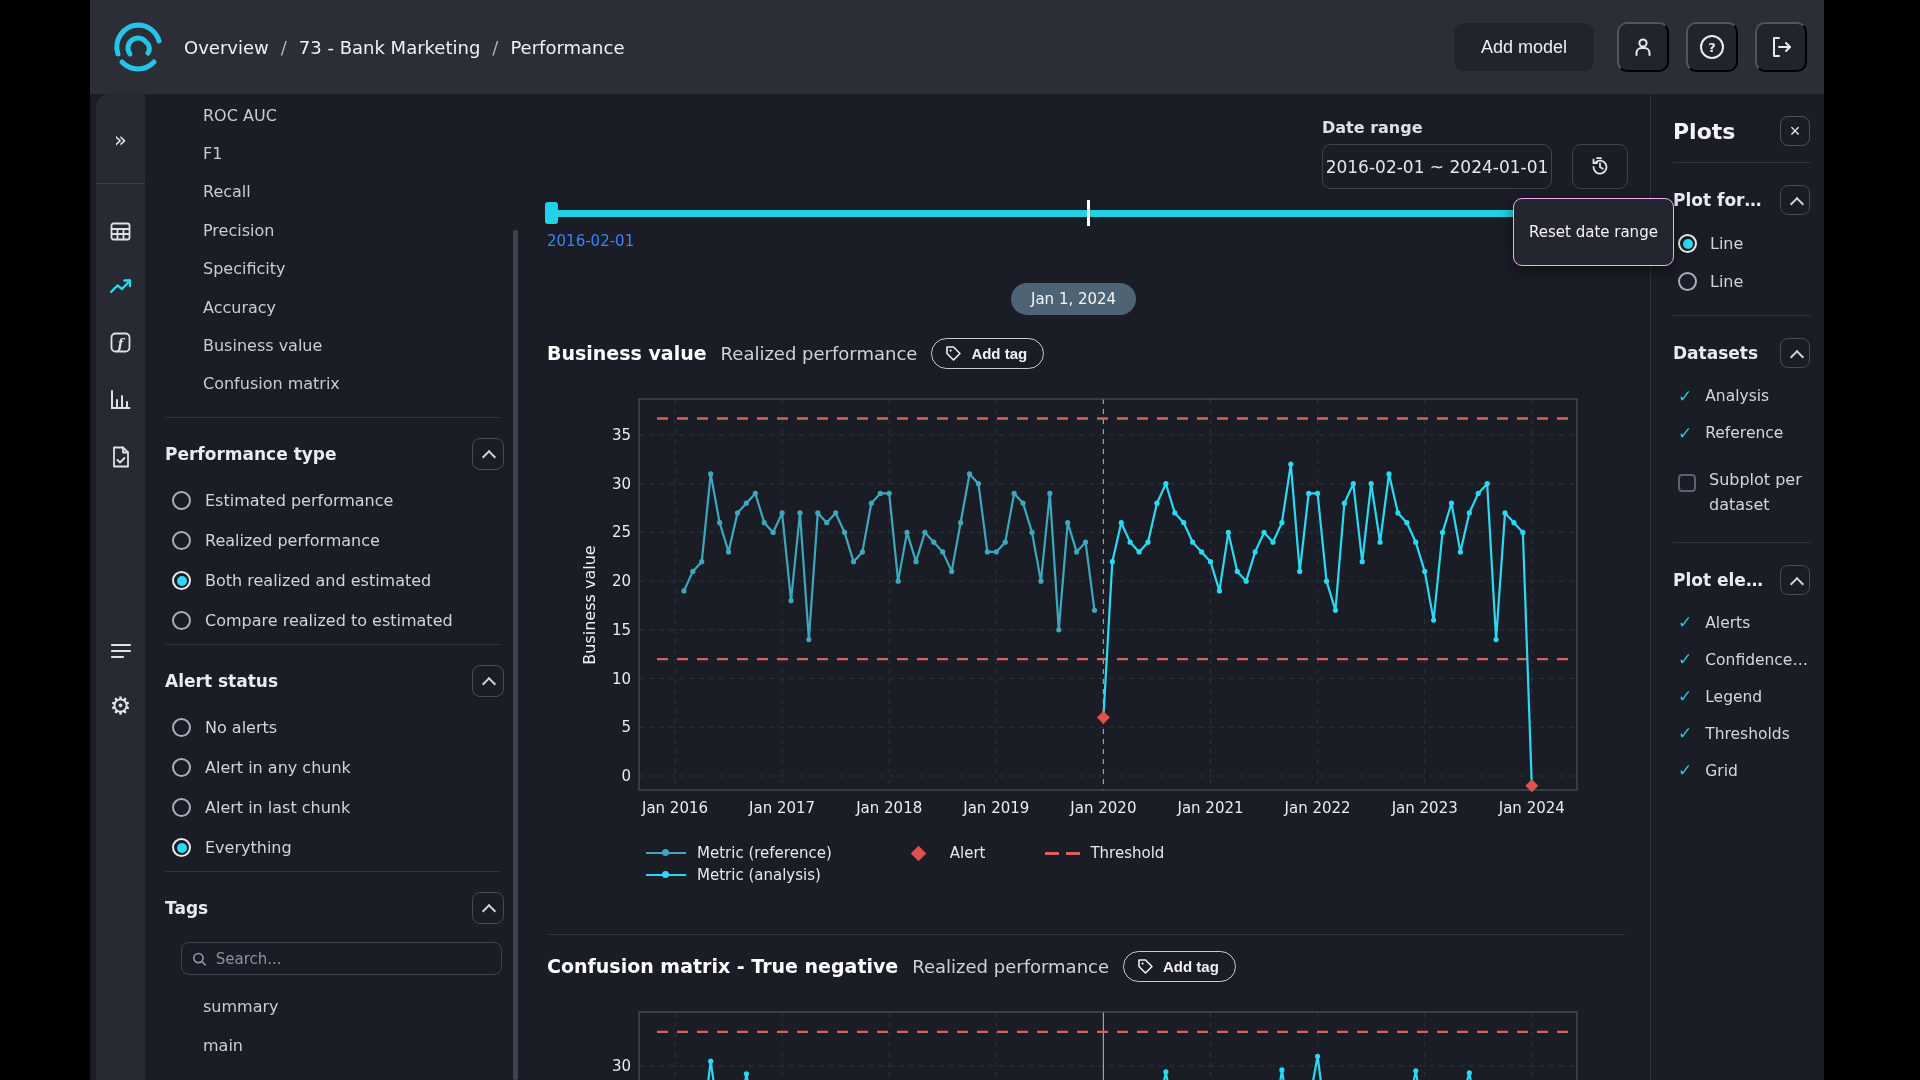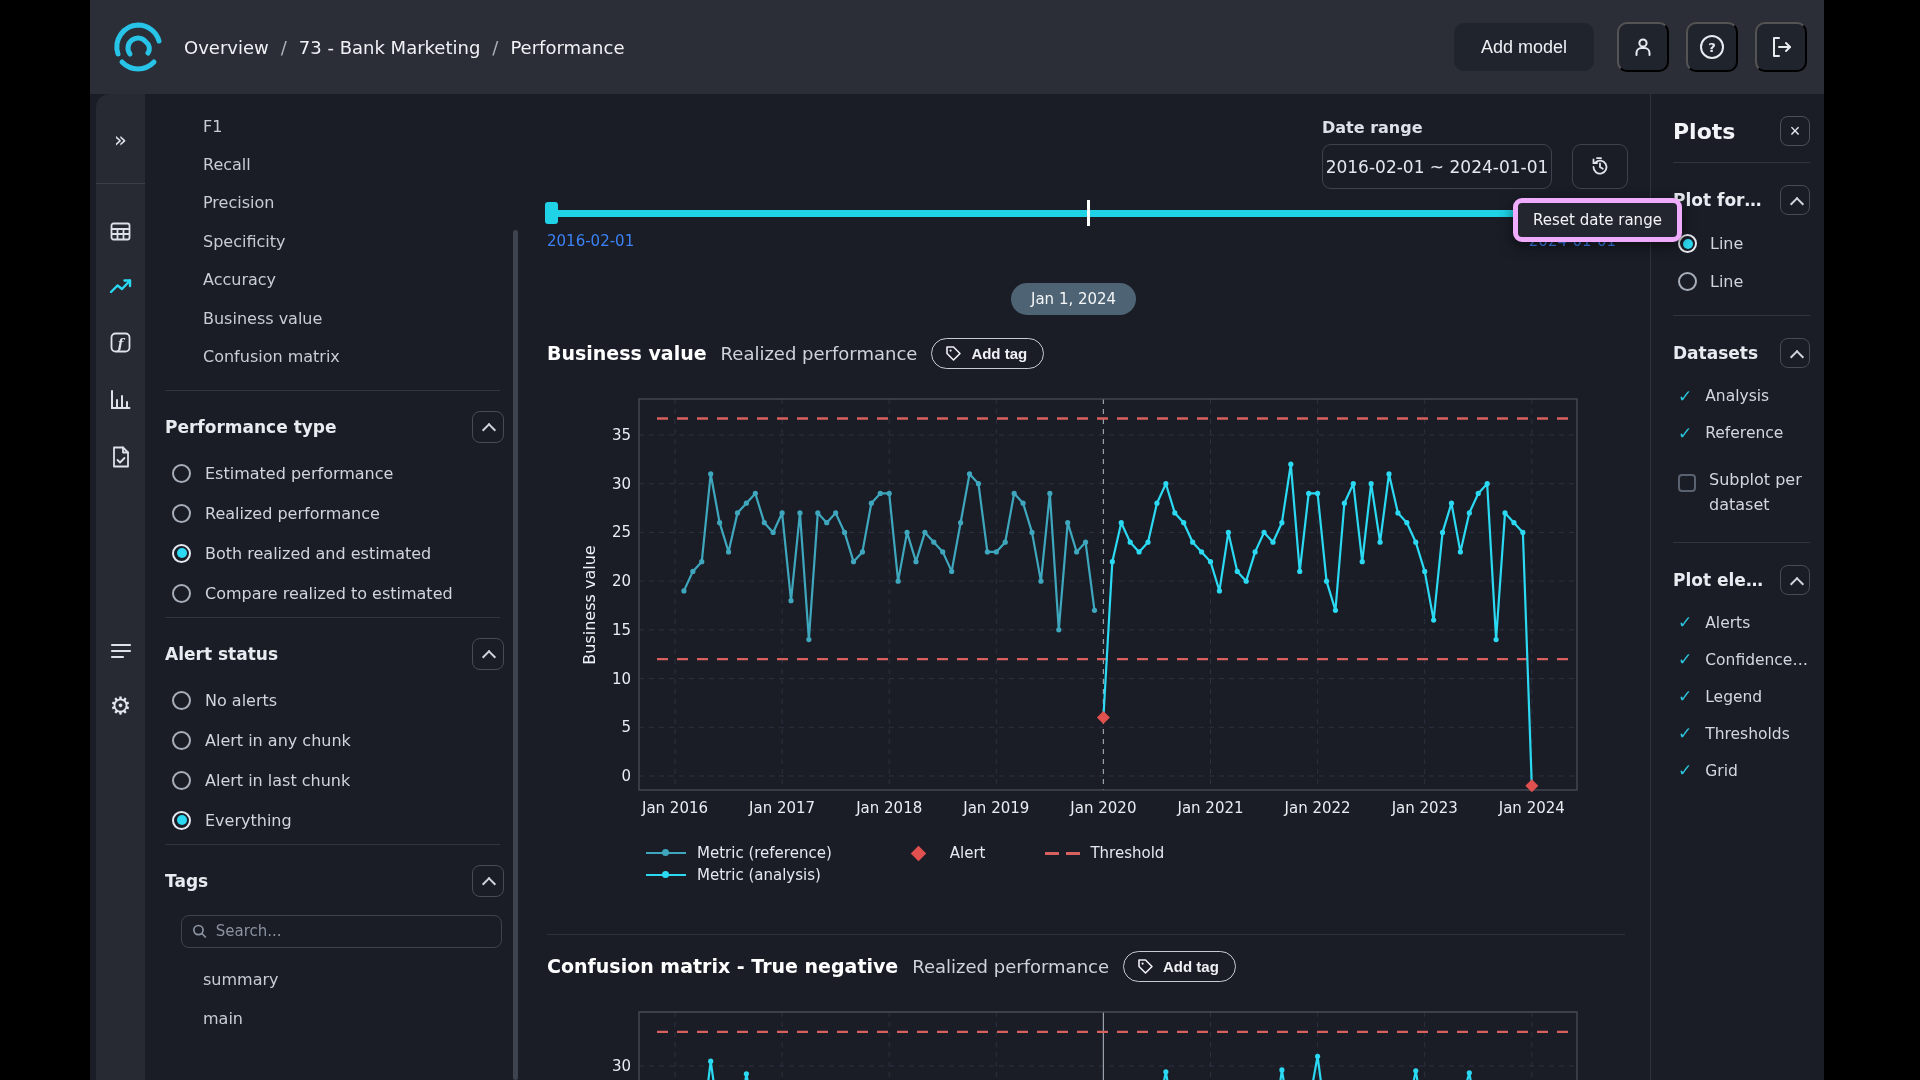--- a/index.html
+++ b/index.html
@@ -123,22 +123,22 @@
   .rp-sec-head .chev-btn { width:30px; height:30px; flex:0 0 auto; }
   .rp-radio-row { display:flex; align-items:center; gap:13px; margin-top:19px; padding-left:5px; }
   .rp-check-row { display:flex; align-items:center; gap:13px; margin-top:19px; padding-left:5px; font-size:15.5px; color:#d2d7df; }
   .checkmark { color:#2bc4dd; font-size:17px; font-weight:700; line-height:1; }
   .check-label { white-space:nowrap; overflow:hidden; text-overflow:ellipsis; max-width:104px; }
   .cb-empty { width:18px; height:18px; border:2px solid #5a6170; border-radius:4px; flex:0 0 auto; }
   .subplot-row { align-items:flex-start; }
   .subplot-row .check-label { white-space:normal; max-width:100px; line-height:1.55; font-size:16px; }
 
   
-  .tooltip { position:absolute; left:1513px; top:198px; z-index:50; background:#23262e; border:5px solid #f0abfc;
-             border-radius:9px; padding:8px 15px; font-size:15px; color:#f2f4f7; white-space:nowrap;
+  .tooltip { position:absolute; left:1513px; top:198px; z-index:50; background:#23262e; border:1px solid #f0abfc;
+             border-radius:9px; padding:24px 15px; font-size:15px; color:#f2f4f7; white-space:nowrap;
              box-shadow:0 4px 14px rgba(0,0,0,.5); }
 </style>
 </head>
 <body>
 
 <div class="stage">
   <div class="app">
 
     <div class="topbar">
       <svg class="logo" viewBox="0 0 60 60">
@@ -225,20 +225,21 @@
                 <path d="M3 9 h18"></path>
                 <path d="M3 15 h11"></path>
             </svg>
           </div>
           <div class="gear">⚙</div>
         </div>
       </div>
 
       <div class="sidebar">
         <div class="metrics-clip">
+          <div class="metric clipped">ROC AUC</div>
           <div class="metric">F1</div>
           <div class="metric">Recall</div>
           <div class="metric">Precision</div>
           <div class="metric">Specificity</div>
           <div class="metric">Accuracy</div>
           <div class="metric">Business value</div>
           <div class="metric">Confusion matrix</div>
         </div>
 
         <div class="sb-div"></div>

